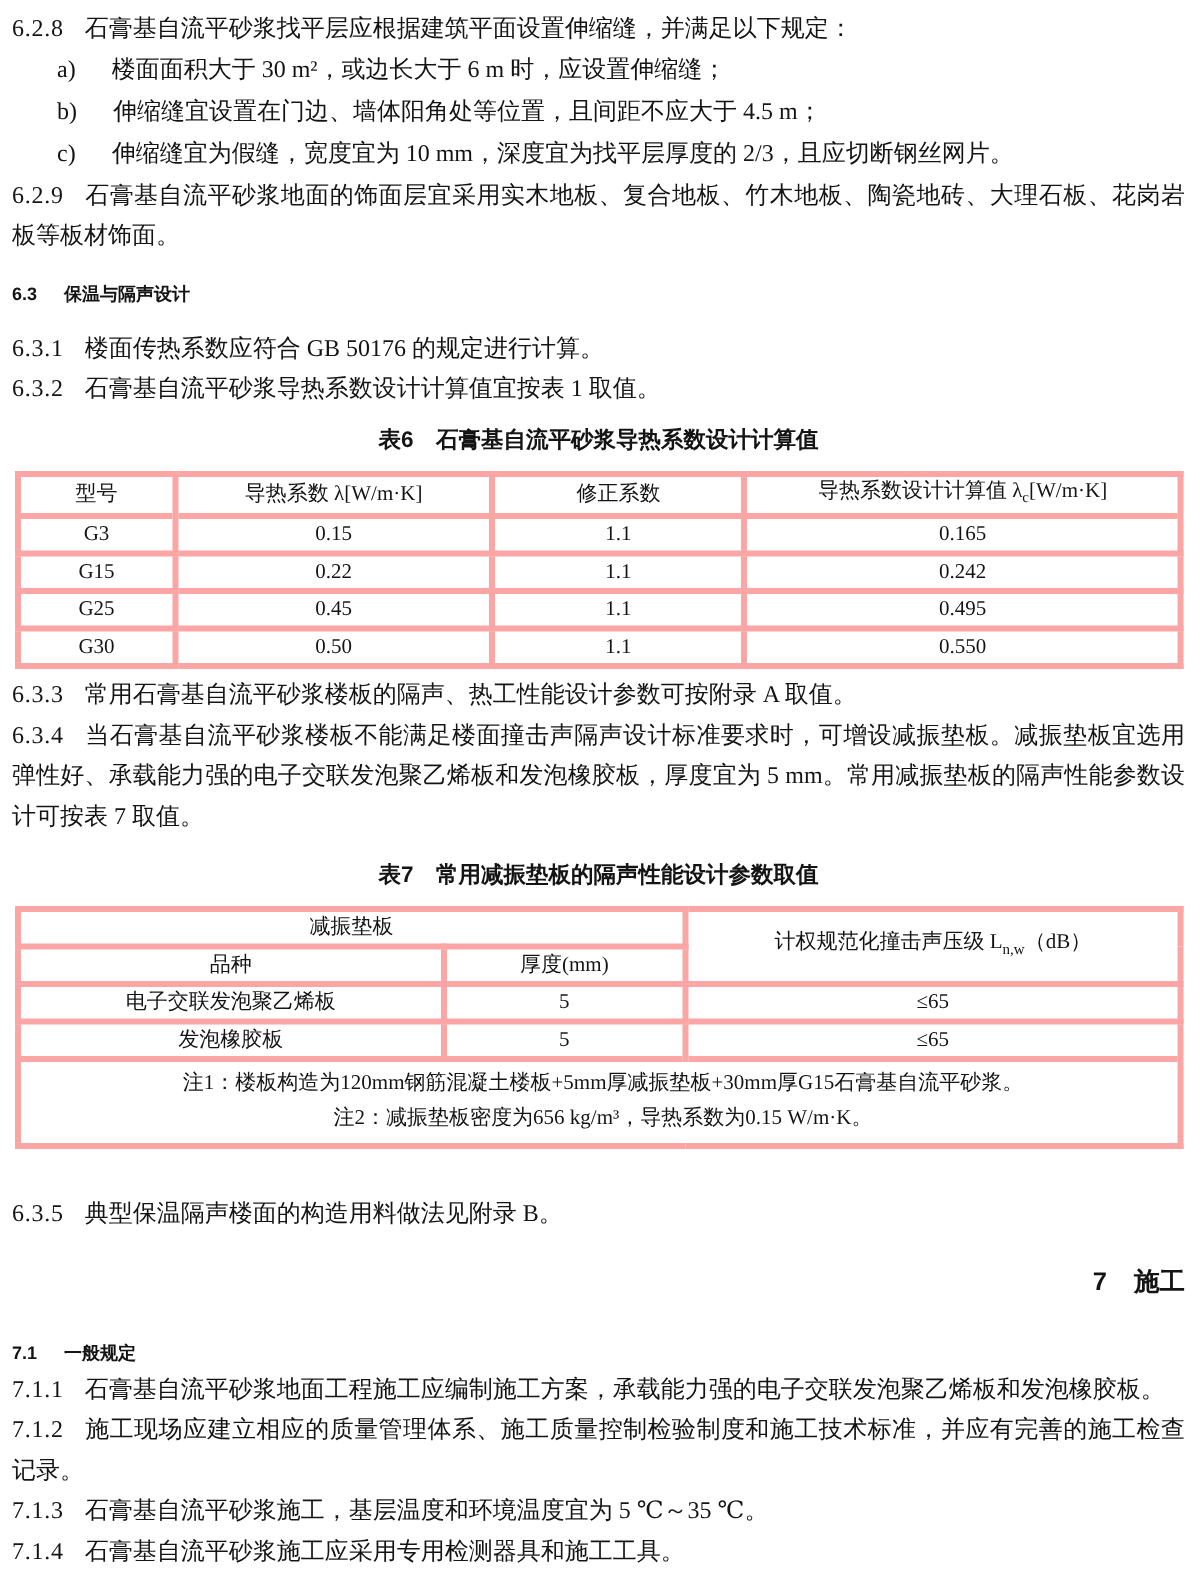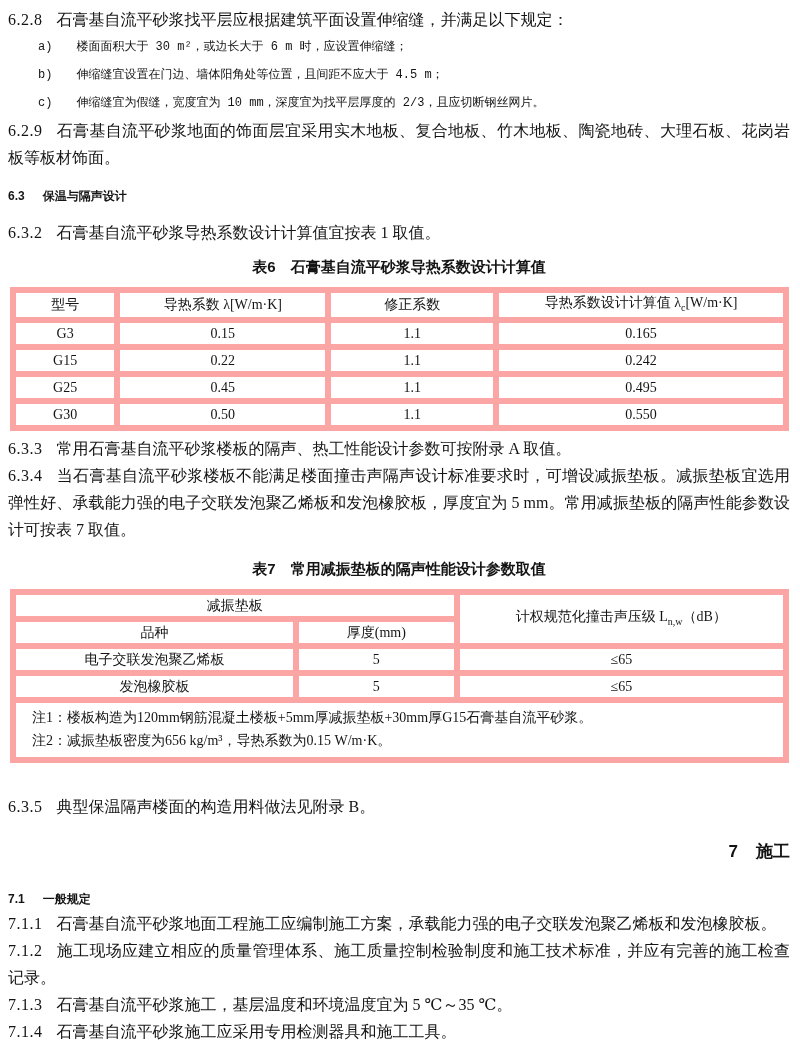--- a/index.html
+++ b/index.html
@@ -16,26 +16,25 @@
   .clause {
     font-size: 16px;
     line-height: 27px;
     margin: 0;
     text-align: justify;
   }
   .cnum { margin-right: 14px; letter-spacing: 0.5px; white-space: nowrap; }
 
   
   .sub-item {
-    font-size: 12px;
+    font-size: 16px;
     line-height: 28px;
     margin: 0;
     padding-left: 30px;
     text-align: justify;
-    font-family: Liberation Mono, monospace;
   }
   .ilabel { margin-right: 24px; }
 
   
   .h-section {
     font-family: "Liberation Sans", "DejaVu Sans", sans-serif;
     font-weight: bold;
     font-size: 12px;
     line-height: 22px;
     margin: 14px 0 12px;
@@ -62,33 +61,33 @@
 
   
   table {
     width: 779px;
     margin-left: 2px;
     border-collapse: collapse;
     table-layout: fixed;
     border: 2px solid #1a1a1a;
   }
   td {
-    border: 6px solid #fca5a5;
+    border: 4px solid #fca5a5;
     text-align: center;
     vertical-align: middle;
     font-size: 14px;
     line-height: 17px;
     height: 19px;
     padding: 1px 2px;
   }
   tr.head td { height: 21px; border-bottom-width: 2px; }
   .t7 tr.subhead td { border-bottom-width: 2px; }
   sub { font-size: 10px; }
   .notes-cell {
-    text-align: left;
+    text-align: center;
     padding: 3px 11px 5px 16px;
   }
   .note-line { font-size: 14px; line-height: 23px; }
 
   .sp-635 { margin-top: 30px; }
 </style>
 </head>
 <body>
 
 <div class="page">
@@ -98,20 +97,21 @@
   <div>
     <p class="sub-item"><span class="ilabel">a)</span><span>楼面面积大于 30 m²，或边长大于 6 m 时，应设置伸缩缝；</span></p>
     <p class="sub-item"><span class="ilabel">b)</span><span>伸缩缝宜设置在门边、墙体阳角处等位置，且间距不应大于 4.5 m；</span></p>
     <p class="sub-item"><span class="ilabel">c)</span><span>伸缩缝宜为假缝，宽度宜为 10 mm，深度宜为找平层厚度的 2/3，且应切断钢丝网片。</span></p>
   </div>
 
   <p class="clause"><span class="cnum">6.2.9</span><span>石膏基自流平砂浆地面的饰面层宜采用实木地板、复合地板、竹木地板、陶瓷地砖、大理石板、花岗岩板等板材饰面。</span></p>
 
   <div class="h-section"><span class="hnum">6.3</span><span>保温与隔声设计</span></div>
 
+  <p class="clause"><span class="cnum">6.3.1</span><span>楼面传热系数应符合 GB 50176 的规定进行计算。</span></p>
   <p class="clause"><span class="cnum">6.3.2</span><span>石膏基自流平砂浆导热系数设计计算值宜按表 1 取值。</span></p>
 
   <div class="tbl-caption">表6　石膏基自流平砂浆导热系数设计计算值</div>
 
   <table class="t6">
     <colgroup>
       <col style="width:13.5%">
         <col style="width:27.3%">
         <col style="width:21.7%">
         <col style="width:37.5%">

